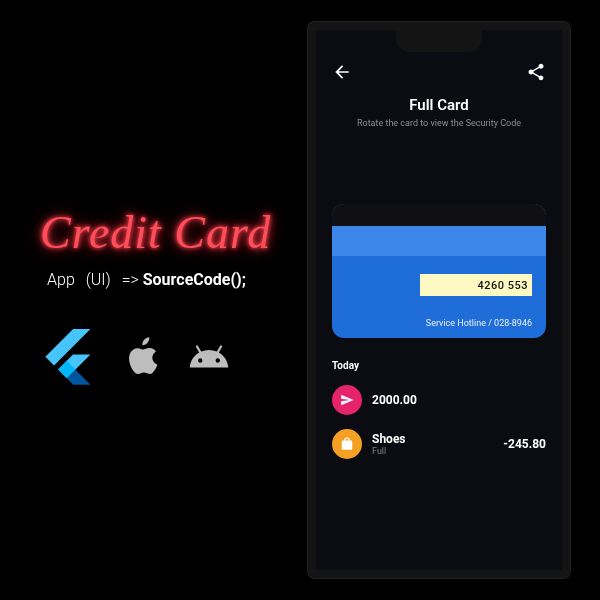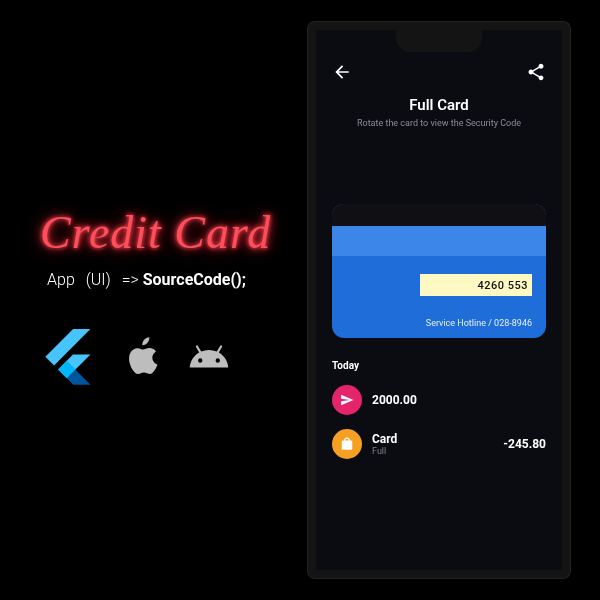--- a/index.html
+++ b/index.html
@@ -251,21 +251,21 @@
           </div>
           <div class="tx-amount">2000.00</div>
         </div>
         <div class="tx">
           <div class="tx-icon" style="background:#f5a023">
             <svg viewBox="0 0 24 24">
               <path d="M19 6h-2c0-2.76-2.24-5-5-5S7 3.24 7 6H5c-1.1 0-2 .9-2 2v12c0 1.1.9 2 2 2h14c1.1 0 2-.9 2-2V8c0-1.1-.9-2-2-2zm-7-3c1.66 0 3 1.34 3 3H9c0-1.66 1.34-3 3-3z"></path>
             </svg>
           </div>
           <div class="tx-body">
-            <div class="tx-title">Card</div>
+            <div class="tx-title">Shoes</div>
             <div class="tx-sub">Full</div>
           </div>
           <div class="tx-amount">-245.80</div>
         </div>
       </div>
 
   </div>
 </div>
 
 </body></html>

